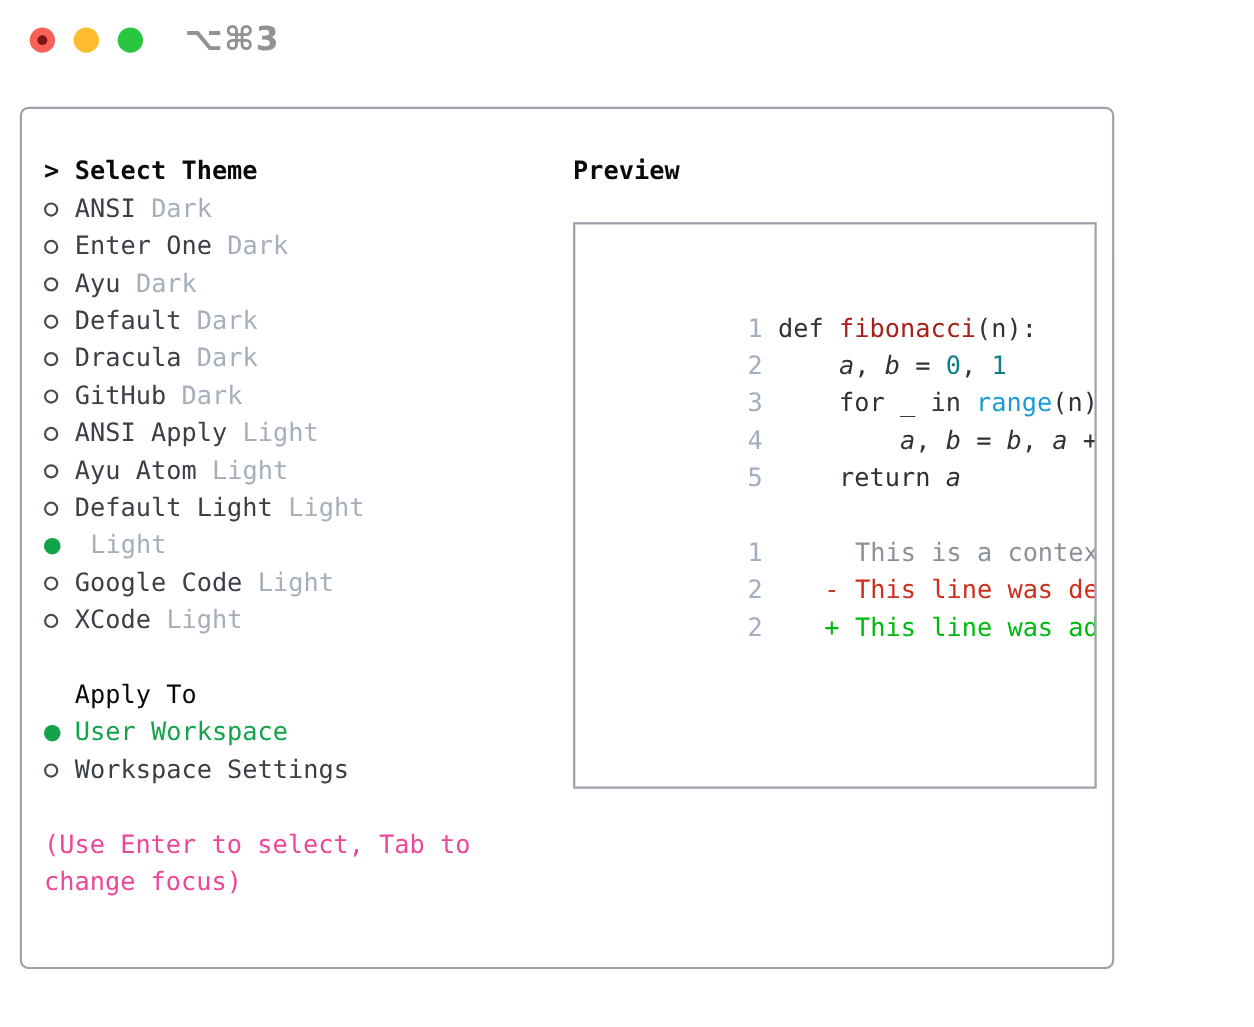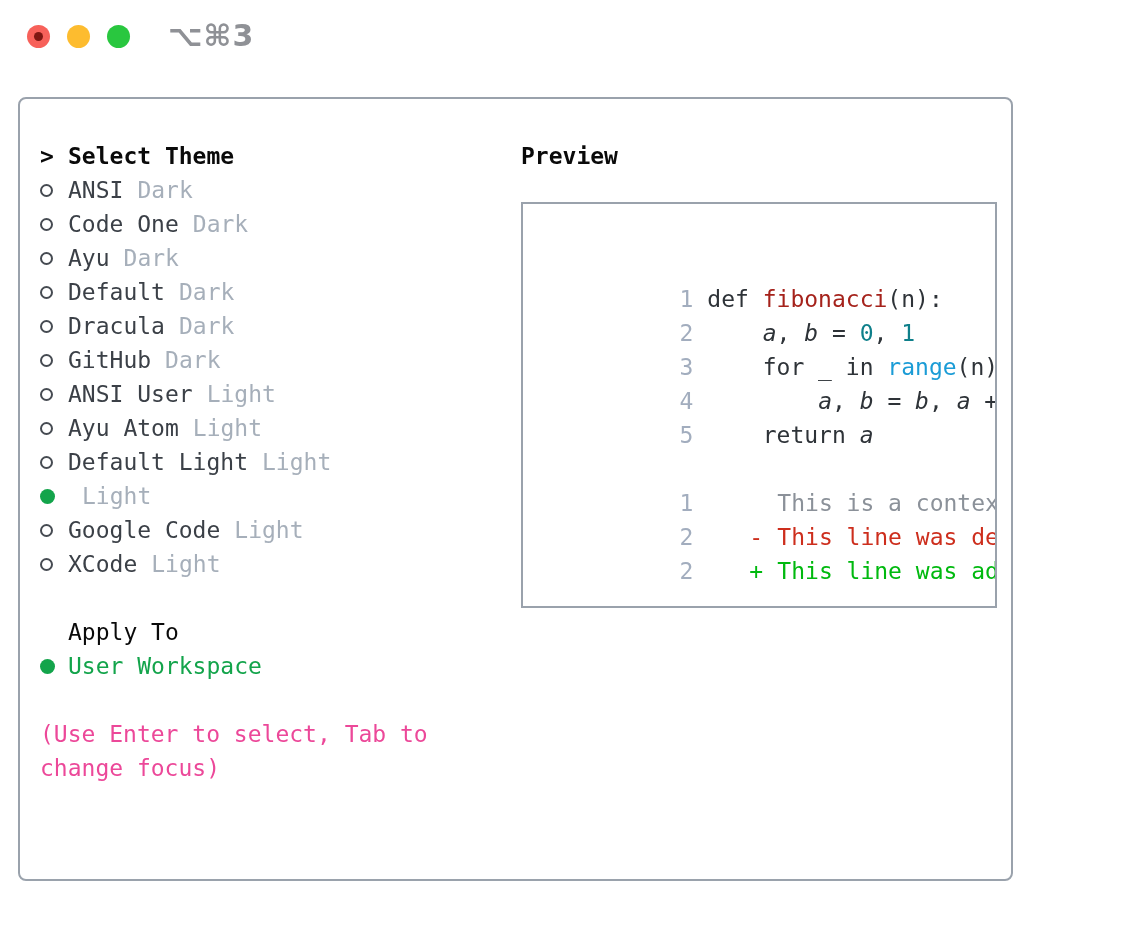--- a/index.html
+++ b/index.html
@@ -30,21 +30,21 @@
   .radio.on{width:15px;height:15px;border:none;background:#13a44b;}
   .tname{color:#3b4047;}
   .tvariant{color:#a6afba;margin-left:14px;}
   .theme-row.selected .tname{color:#13a44b;}
   .opt-label{color:#3b4047;}
   .opt-row.selected .opt-label{color:#13a44b;}
   .apply-header{margin-top:34px;}
   .help{margin-top:34px;color:#ec4899;width:430px;white-space:normal;}
 
   
-  .preview-box{margin-top:29px;width:476px;height:406px;border:2px solid #9aa2ac;box-sizing:border-box;padding:44px 0 0 18px;background:#ffffff;overflow:hidden;}
+  .preview-box{margin-top:29px;width:476px;height:515px;border:2px solid #9aa2ac;box-sizing:border-box;padding:44px 0 0 18px;background:#ffffff;overflow:hidden;}
   .pline{height:34px;line-height:34px;white-space:pre;font-size:23px;}
   .lnum{color:#a2adbe;margin-right:14px;}
   .tok-plain{color:#2e3338;}
   .tok-function{color:#a5221b;}
   .tok-number{color:#0e7f8a;}
   .tok-builtin{color:#1b9cd6;}
   .tok-variable{color:#2e3338;font-style:italic;}
   .dgap{display:inline-block;width:42px;}
   .dmarker{display:inline-block;width:28px;}
   .diff-context .dtext{color:#8b9199;}
@@ -76,21 +76,21 @@
         <span class="header">Select Theme</span>
       </div>
 
       <div class="row theme-row">
         <span class="marker"><span class="radio"></span></span>
         <span class="tname">ANSI</span>
         <span class="tvariant">Dark</span>
       </div>
       <div class="row theme-row">
         <span class="marker"><span class="radio"></span></span>
-        <span class="tname">Code One</span>
+        <span class="tname">Enter One</span>
         <span class="tvariant">Dark</span>
       </div>
       <div class="row theme-row">
         <span class="marker"><span class="radio"></span></span>
         <span class="tname">Ayu</span>
         <span class="tvariant">Dark</span>
       </div>
       <div class="row theme-row">
         <span class="marker"><span class="radio"></span></span>
         <span class="tname">Default</span>
@@ -101,21 +101,21 @@
         <span class="tname">Dracula</span>
         <span class="tvariant">Dark</span>
       </div>
       <div class="row theme-row">
         <span class="marker"><span class="radio"></span></span>
         <span class="tname">GitHub</span>
         <span class="tvariant">Dark</span>
       </div>
       <div class="row theme-row">
         <span class="marker"><span class="radio"></span></span>
-        <span class="tname">ANSI User</span>
+        <span class="tname">ANSI Apply</span>
         <span class="tvariant">Light</span>
       </div>
       <div class="row theme-row">
         <span class="marker"><span class="radio"></span></span>
         <span class="tname">Ayu Atom</span>
         <span class="tvariant">Light</span>
       </div>
       <div class="row theme-row">
         <span class="marker"><span class="radio"></span></span>
         <span class="tname">Default Light</span>
@@ -136,20 +136,24 @@
         <span class="tvariant">Light</span>
       </div>
 
       <div class="row apply-header">
         <span class="marker"></span>
         <span class="opt-label" style="color:#0a0a0a;text-align:right;">Apply To</span>
       </div>
       <div class="row opt-row selected">
         <span class="marker"><span class="radio on"></span></span>
         <span class="opt-label">User Workspace</span>
+      </div>
+      <div class="row opt-row">
+        <span class="marker"><span class="radio"></span></span>
+        <span class="opt-label">Workspace Settings</span>
       </div>
 
       <div class="help">(Use Enter to select, Tab to change focus)</div>
     </div>
 
     <div class="right-col">
       <div class="row">
         <span class="header">Preview</span>
       </div>
 

